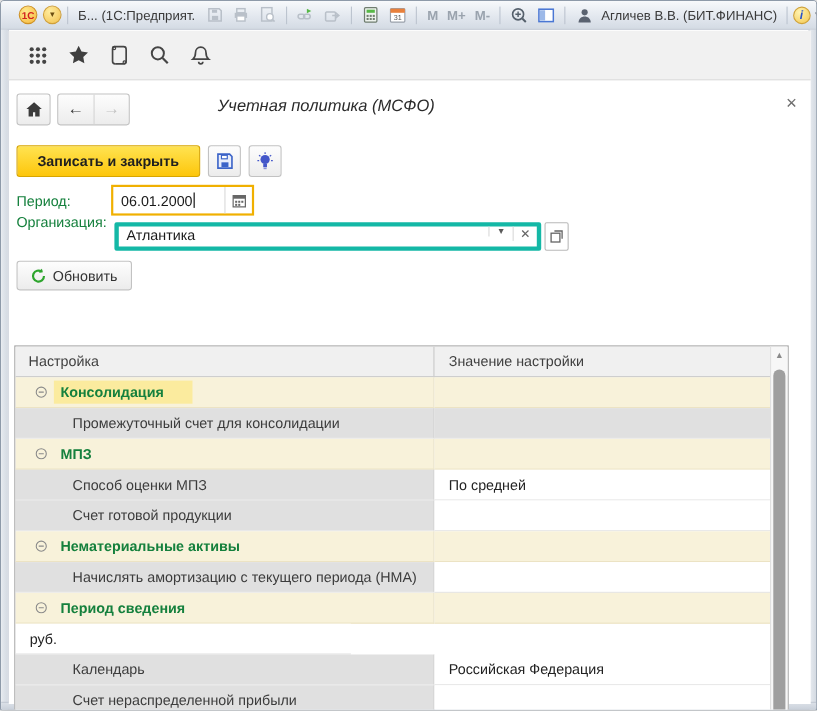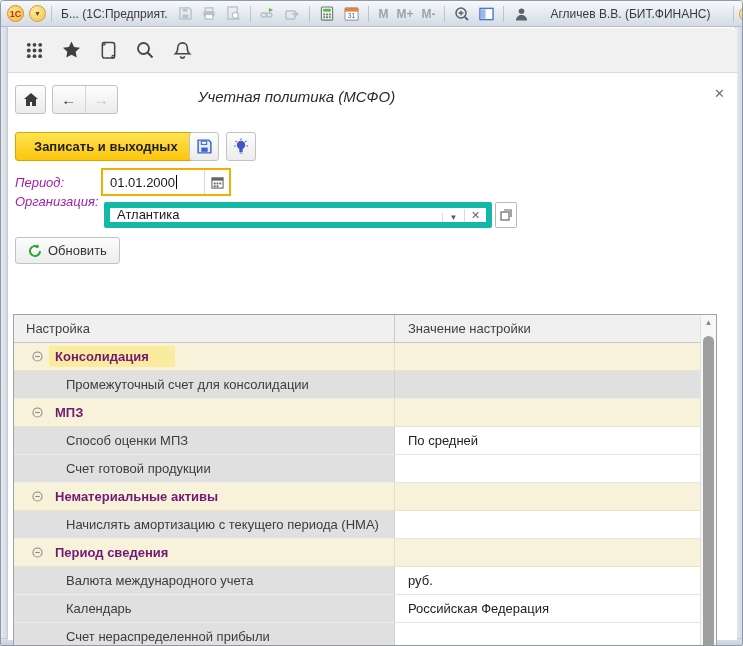--- a/index.html
+++ b/index.html
@@ -5,39 +5,39 @@
   * { margin:0; padding:0; box-sizing:border-box; }
   html,body { background:#e9e9e9; font-family:"Liberation Sans", sans-serif; }
   .win { position:relative; width:743px; height:646px; background:#fff;
          border:1px solid #8e9aa9; border-radius:4px 4px 2px 2px; overflow:hidden;
          box-shadow:0 2px 6px rgba(0,0,0,.25); }
 
   
   .titlebar { position:absolute; top:0; left:0; right:0; height:26px;
     background:linear-gradient(#f7f9fb, #e3e8ef 55%, #d4dbe4);
     border-bottom:1px solid #b4bdca; display:flex; align-items:center;
-    padding:0 6px; font-size:12px; color:#3a3a3a; }
+    padding:0 16px; font-size:12px; color:#3a3a3a; }
   .frame-left,.frame-right { position:absolute; top:26px; bottom:0; width:7px;
     background:linear-gradient(90deg,#e6eaef,#d4dae2); }
   .frame-left { left:0; border-right:1px solid #c2c9d3; }
   .frame-right { right:0; border-left:1px solid #c2c9d3; }
   .frame-bottom { position:absolute; left:0; right:0; bottom:0; height:7px;
     background:linear-gradient(#dbe0e7,#c9d0da); border-top:1px solid #c2c9d3; }
 
   .tb-sep { width:1px; height:16px; background:#bcc4cf; margin:0 5px; flex:none; }
   .tb-ic { width:20px; height:18px; display:flex; align-items:center; justify-content:center; flex:none; margin:0 2px; }
   .tb-mem { color:#9aa3ae; font-weight:bold; font-size:12px; margin:0 4px; flex:none; }
   .logo-badge { width:17px; height:17px; border-radius:50%; flex:none;
     background:radial-gradient(circle at 35% 30%, #ffe98c, #f6b73c); border:1px solid #cf9225;
     color:#d2231f; font-weight:bold; font-size:9px; display:flex; align-items:center; justify-content:center; }
   .circle-btn { width:17px; height:17px; border-radius:50%; flex:none; margin-left:5px;
     background:radial-gradient(circle at 35% 30%, #ffec9e, #f2c14d); border:1px solid #cf9f3a;
     color:#6b4d10; font-size:7px; display:flex; align-items:center; justify-content:center; }
   .app-title { margin:0 6px 0 4px; white-space:nowrap; flex:none; }
-  .user-name { margin:0 17px; white-space:nowrap; flex:none; }
+  .user-name { margin:0 3px; white-space:nowrap; flex:none; }
   .info-badge { width:16px; height:16px; border-radius:50%; flex:none;
     background:radial-gradient(circle at 35% 30%, #fff3b0, #f3c74f); border:1px solid #cfa23a;
     color:#2a52c9; font-style:italic; font-weight:bold; font-size:11px;
     display:flex; align-items:center; justify-content:center; }
   .caret-sm { font-size:7px; color:#5a6270; margin:0 3px; flex:none; }
 
   
   .content { position:absolute; top:27px; left:7px; width:729px; height:612px; background:#fff; }
 
   .toolbar { position:absolute; top:0; left:0; right:0; height:45px; background:#f1f1f1;
@@ -58,30 +58,30 @@
   .form-title { position:absolute; top:60px; left:190px; font-size:15px; color:#2b2b2b; white-space:nowrap;font-style:italic; }
   .form-close { position:absolute; top:58px; right:12px; font-size:13px; color:#6e6e6e; }
 
   .save-close-btn { position:absolute; top:104px; left:7px; height:29px; padding:0 18px;
     background:linear-gradient(#ffe351,#fdc60b); border:1px solid #d7a500; border-radius:3px;
     font-size:13px; font-weight:bold; color:#1f1f1f; display:flex; align-items:center; }
   .ic-btn { position:absolute; top:104px; width:30px; height:29px; }
   .save-ic-btn { left:181px; }
   .bulb-ic-btn { left:218px; }
 
-  .fld-label { position:absolute; font-size:13px; color:#a21caf;font-style:italic; }
+  .fld-label { position:absolute; font-size:13px; color:#15803d; }
   .period-field { position:absolute; top:140px; left:93px; width:130px; height:28px;
     border:2px solid #f0b000; background:#fff; display:flex; align-items:center; }
   .period-field .txt { flex:1; font-size:13px; color:#1a1a1a; padding-left:7px; border-right:1px solid #d9d9d9;
     height:100%; display:flex; align-items:center; }
   .period-field .cal { width:24px; display:flex; align-items:center; justify-content:center; }
   .cursor-bar { display:inline-block; width:1px; height:14px; background:#000; margin-left:1px; }
 
   .org-field { position:absolute; top:174px; left:96px; width:388px; height:26px;
-    border:6px solid #14b8a6; border-radius:2px; background:#fff; display:flex; align-items:flex-end; }
+    border:4px solid #14b8a6; border-radius:2px; background:#fff; display:flex; align-items:flex-start; }
   .org-field .txt { flex:1; font-size:13px; color:#1a1a1a; padding-left:7px; display:flex; align-items:center; }
   .org-btn { width:22px; border-left:1px solid #d9d9d9; display:flex; align-items:center; justify-content:center;
     color:#5a5a5a; font-size:8px; }
   .org-btn.x { font-size:11px; color:#666; }
   .open-btn { position:absolute; top:174px; left:487px; width:22px; height:26px;
     border:1px solid #b9b9b9; border-radius:2px; background:#fff;
     display:flex; align-items:center; justify-content:center; }
 
   .refresh-btn { position:absolute; top:209px; left:7px; height:27px; padding:0 12px;
     font-size:13px; color:#333; gap:6px; }
@@ -99,21 +99,21 @@
   .cell { display:flex; align-items:center; font-size:13px; overflow:hidden; white-space:nowrap; }
   .cell.label { width:381px; border-right:1px solid rgba(0,0,0,0.07); }
   .cell.value { width:305px; padding-left:13px; color:#222; }
 
   .trow.item .cell.label { background:#e0e0e0; border-bottom:1px solid #ececec; color:#3c3c3c; }
   .trow.item .cell.value { background:#fff; border-bottom:1px solid #e4e4e4; }
   .trow.item.disabled .cell.value { background:#e0e0e0; border-bottom:1px solid #ececec; }
   .trow.item .lbl { margin-left:52px; }
 
   .trow.group .cell { background:#f8f2da; border-bottom:1px solid #ece3c4; }
-  .trow.group .lbl { font-weight:bold; color:#701a75; margin-left:6px; padding:3px 6px; }
+  .trow.group .lbl { font-weight:bold; color:#15803d; margin-left:6px; padding:3px 6px; }
   .trow.group.selected .lbl { background:#fbeb9e; padding:3px 26px 3px 6px; }
   .expander { margin-left:18px; flex:none; display:flex; }
 
   .vscroll { position:absolute; top:0; right:0; width:16px; height:100%; background:#f7f7f7;
     border-left:1px solid #e0e0e0; }
   .vs-arrow { position:absolute; left:0; width:100%; text-align:center; font-size:8px; color:#8a8a8a; }
   .vs-up { top:3px; } .vs-down { bottom:3px; }
   .vs-thumb { position:absolute; left:2px; width:11px; top:21px; height:322px;
     background:#9f9f9f; border-radius:6px; }
 </style>
@@ -275,21 +275,21 @@
           <path d="M8 1L1 7h2v7h4v-4h2v4h4V7h2z" fill="#3b3b3b"></path>
         </svg>
     </div>
     <div class="nav-group">
       <div class="nav-half nav-back">←</div>
       <div class="nav-half nav-fwd">→</div>
     </div>
     <div class="form-title">Учетная политика (МСФО)</div>
     <div class="form-close">✕</div>
 
-    <div class="save-close-btn">Записать и выходных</div>
+    <div class="save-close-btn">Записать и закрыть</div>
     <div class="btn ic-btn save-ic-btn">
       <svg width="17" height="17" viewBox="0 0 16 16">
           <path d="M2 2h10l2 2v10H2z" fill="#e9eefb" stroke="#3c64c8" stroke-width="1.4"></path>
           <rect x="5" y="9" width="6" height="4" fill="#3c64c8"></rect>
           <rect x="5" y="3" width="5" height="3" fill="#fff" stroke="#3c64c8" stroke-width="1"></rect>
         </svg>
     </div>
     <div class="btn ic-btn bulb-ic-btn">
       <svg width="16" height="18" viewBox="0 0 16 18">
           <circle cx="8" cy="7" r="4.2" fill="#4356c9"></circle>
@@ -301,21 +301,21 @@
             <line x1="13.5" y1="3" x2="12.3" y2="4.1"></line>
             <line x1="1" y1="8" x2="2.6" y2="8"></line>
             <line x1="13.4" y1="8" x2="15" y2="8"></line>
           </g>
         </svg>
     </div>
 
     <div class="fld-label" style="top:147px; left:7px;">Период:</div>
     <div class="period-field">
       <div class="txt">
-          <span>01.01.2000</span>
+          <span>06.01.2000</span>
           <span class="cursor-bar"></span>
         </div>
       <div class="cal">
         <svg width="13" height="13" viewBox="0 0 14 14">
             <rect x="1" y="2" width="12" height="11" fill="none" stroke="#666" stroke-width="1.2"></rect>
             <rect x="1" y="2" width="12" height="3" fill="#666"></rect>
             <g fill="#666">
               <rect x="3" y="7" width="2" height="2"></rect>
               <rect x="6" y="7" width="2" height="2"></rect>
               <rect x="9" y="7" width="2" height="2"></rect>
@@ -439,24 +439,20 @@
                   <line x1="3.5" y1="6" x2="8.5" y2="6" stroke="#8a8a8a" stroke-width="1.2"></line>
                 </svg>
       </span>
       <span class="lbl">Период сведения</span>
     </div>
     <div class="cell value">
       <span class="val"></span>
     </div>
   </div>
           <div class="trow item">
-    <div class="cell label">
-
-      <span class="lbl">Валюта международного учета</span>
-    </div>
     <div class="cell value">
       <span class="val">руб.</span>
     </div>
   </div>
           <div class="trow item">
     <div class="cell label">
 
       <span class="lbl">Календарь</span>
     </div>
     <div class="cell value">

